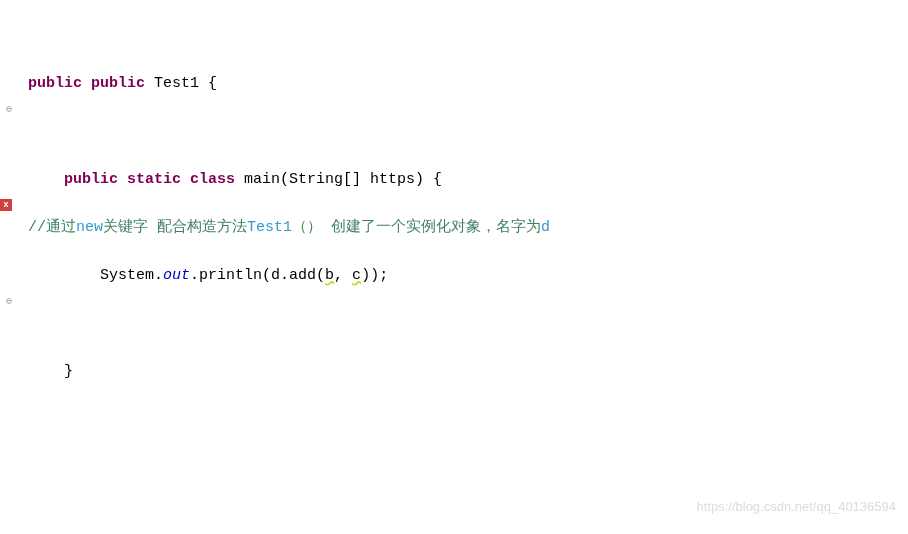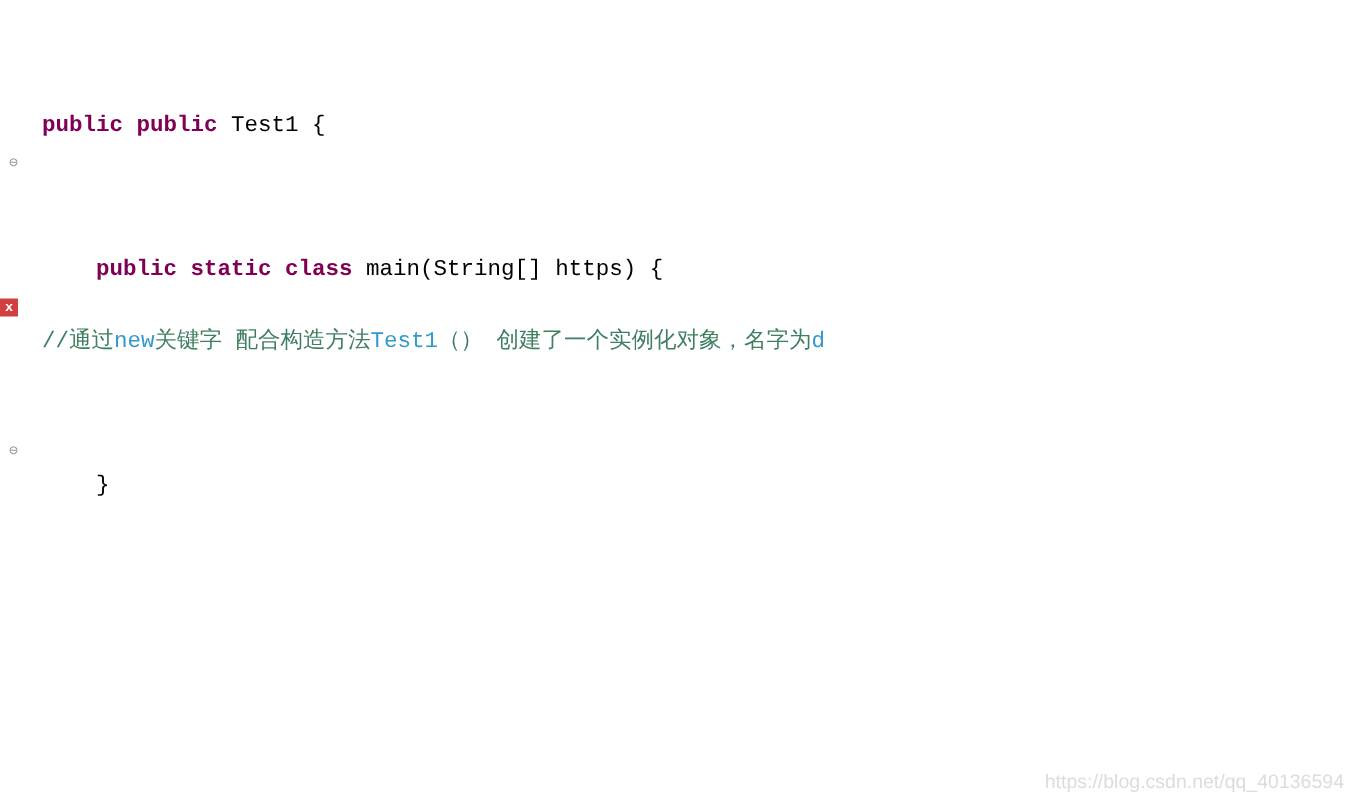--- a/index.html
+++ b/index.html
@@ -53,41 +53,42 @@
       padding-left: 8px;
     }
     .kw { color: #7f0055; font-weight: bold; }
     .comment { color: #3f7f5f; }
     .comment-hl { color: #3399cc; }
     .field-italic { color: #0000c0; font-style: italic; }
     .underline { text-decoration: underline; text-decoration-style: wavy; text-decoration-color: #cccc00; }
     .watermark {
       position: absolute;
       right: 12px;
-      bottom: 6px;
+      bottom: 20px;
       color: #dcdcdc;
       font-family: Arial, sans-serif;
       font-size: 13px;
     }
   </style>
 </head>
 <body>
 
 <div class="gutter">
   <span class="gutter-icon" style="top:103px">⊖</span>
   <span class="error-icon" style="top:199px">x</span>
   <span class="gutter-icon" style="top:295px">⊖</span>
 </div>
 
 <div class="code-area">
 <div class="code-line"></div>
 <div class="code-line"><span class="kw">public</span><span class="kw"> public</span><span> Test1 {</span></div>
 <div class="code-line"></div>
 <div class="code-line"><span>    </span><span class="kw">public</span><span class="kw"> static</span><span class="kw"> class</span><span> main(String[] https) {</span></div>
 <div class="code-line"><span class="comment">//通过</span><span class="comment-hl">new</span><span class="comment">关键字 配合构造方法</span><span class="comment-hl">Test1</span><span class="comment">（） 创建了一个实例化对象，名字为</span><span class="comment-hl">d</span></div>
+<div class="code-line"><span>        </span><span>System.</span><span class="field-italic">out</span><span>.println(d.add(</span><span class="underline">b</span><span>, </span><span class="underline">c</span><span>));</span></div>
 <div class="code-line"></div>
 <div class="code-line"><span>    }</span></div>
 
 
 
 
 
 
 
 

